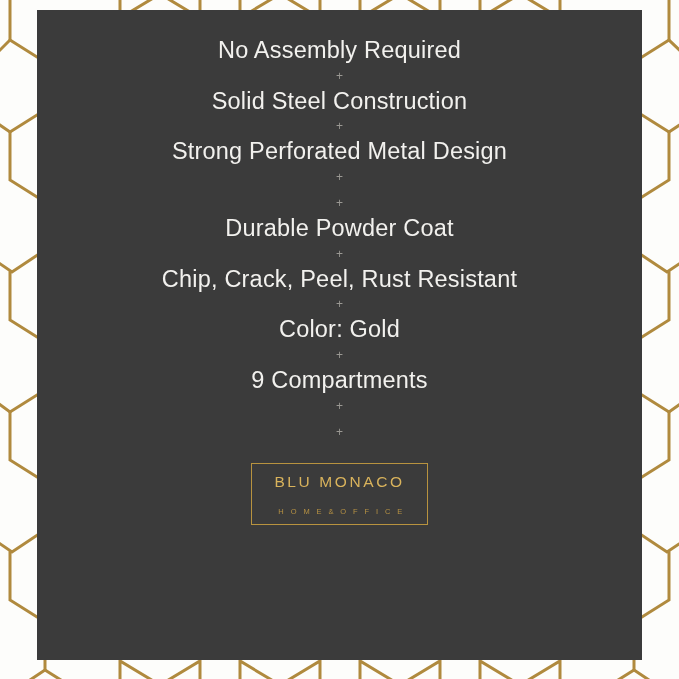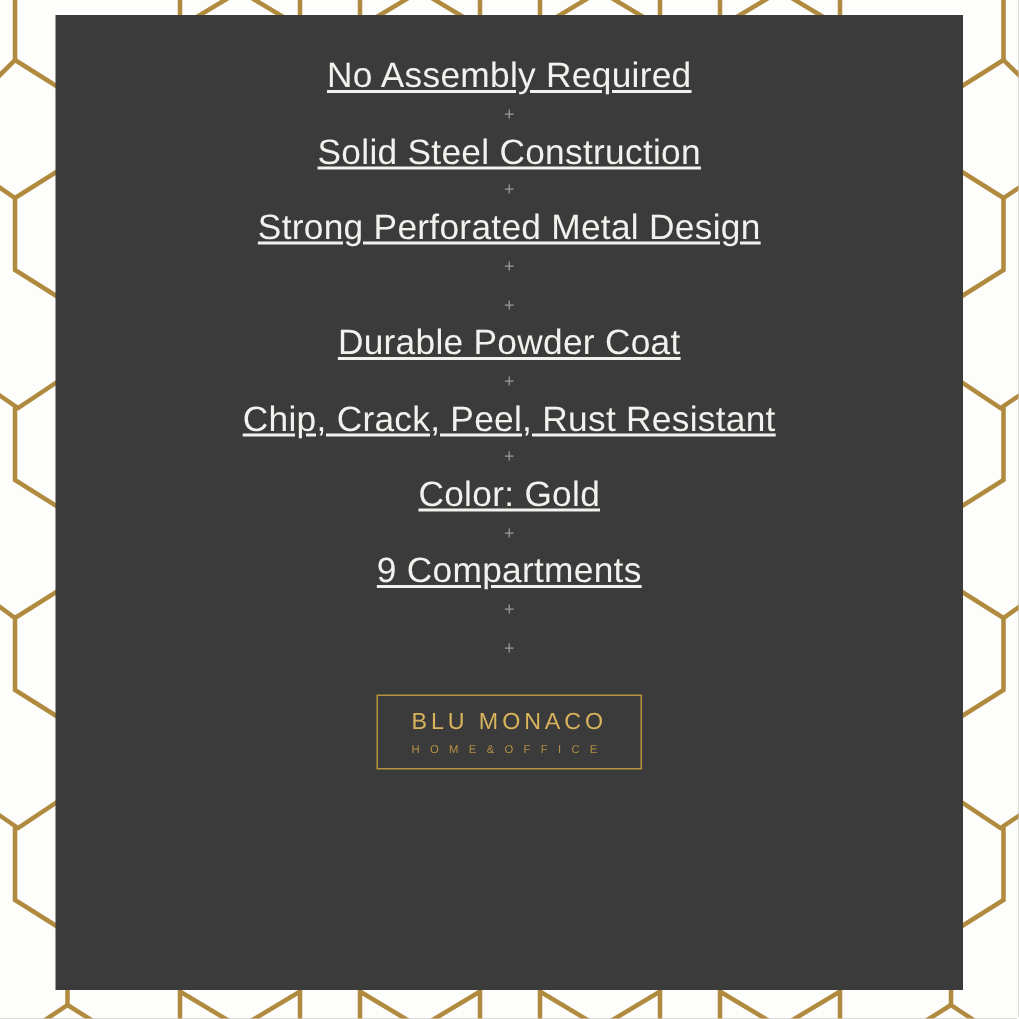--- a/index.html
+++ b/index.html
@@ -45,51 +45,50 @@
     align-items: center;
   }
 
   .feature {
     color: #f2f1ee;
     font-size: 23.5px;
     letter-spacing: 0.2px;
     text-align: left;
     line-height: 1.05;
     white-space: nowrap;
-    text-decoration: underline;
   }
 
   .sep {
     color: #9a9893;
     font-size: 12px;
     line-height: 1;
     text-align: center;
     margin: 7px 0 7px 0;
   }
 
   .logo-wrap {
     margin-top: 18px;
     border: 1.5px solid #b8933f;
     padding: 9px 22px 8px 22px;
-    text-align: left;
+    text-align: right;
     background: transparent;
   }
 
   .logo-main {
     color: #d9b35c;
     font-size: 15.5px;
     letter-spacing: 2.6px;
     line-height: 1.1;
   }
 
   .logo-sub {
     color: #b79243;
     font-size: 7.5px;
     letter-spacing: 2.4px;
-    margin-top: 5px;
+    margin-top: 17px;
   }
 </style>
 </head>
 <body>
 
 <div class="stage">
 
   <svg class="bg-pattern" viewBox="0 0 679 679" xmlns="http://www.w3.org/2000/svg">
     <rect x="0" y="0" width="679" height="679" fill="#fdfdfb"></rect>
     <g stroke="#b08a3e" stroke-width="3" fill="none" stroke-linecap="round">

